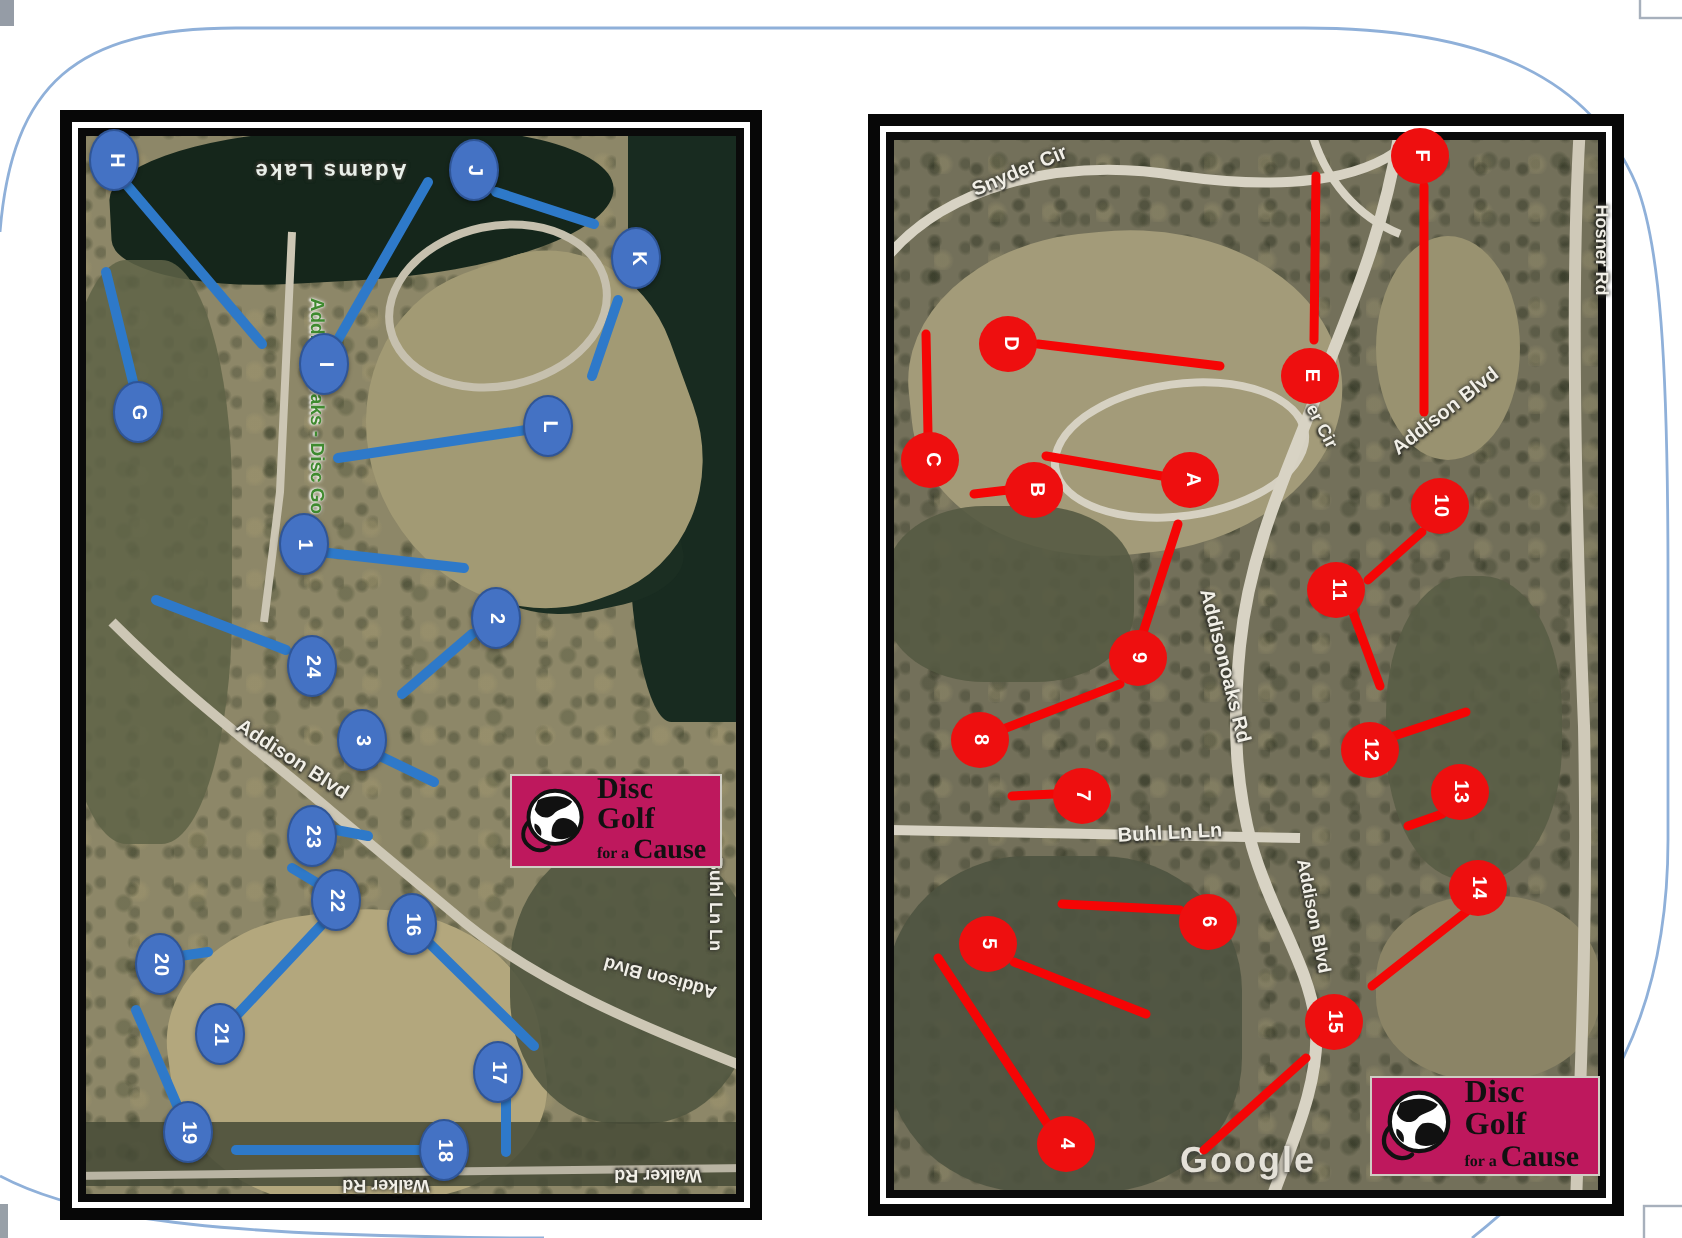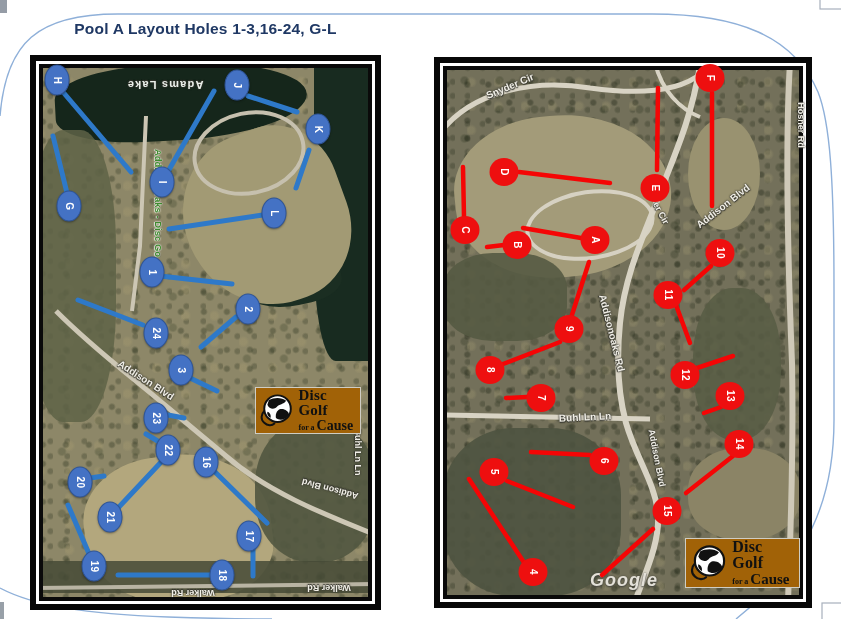--- a/index.html
+++ b/index.html
@@ -55,50 +55,49 @@
 
   .marker { position:absolute; display:flex; align-items:center; justify-content:center;
             transform:translate(-50%,-50%); }
   .marker.blue { width:23px; height:29px; border-radius:50%; border:1px solid #2f5597;
                  box-shadow:0 1px 2px rgba(0,0,0,.35); }
   .marker.red  { width:29px; height:28px; border-radius:50%; }
   .marker span { transform:rotate(90deg); color:#fff; font-weight:bold; font-size:10px;
                  letter-spacing:0.5px; line-height:1; }
 
   
-  .dg-logo { position:absolute; background:#a16207; border:1px solid #cfcdc4; z-index:9;
+  .dg-logo { position:absolute; background:#be185d; border:1px solid #cfcdc4; z-index:9;
              display:flex; align-items:center; gap:3px; padding:2px 4px 2px 2px; box-sizing:border-box; }
   #logo-a { left:255px; top:387px; width:106px; height:47px; }
   #logo-b { left:685px; top:538px; width:115px; height:50px; }
   .dg-text { display:flex; flex-direction:column; line-height:1; color:#111;
              font-family:"Liberation Serif", serif; font-weight:bold; }
   .dg-line1 { font-size:15px; letter-spacing:0.2px; }
   .dg-line2 { display:flex; align-items:baseline; gap:2px; margin-top:1px; }
   .dg-small { font-size:8px; }
   .dg-big   { font-size:14px; }
   #logo-b .dg-line1 { font-size:16px; } #logo-b .dg-big { font-size:15px; }
 
   .google-mark { position:absolute; left:590px; top:570px; z-index:6; font-size:18px; font-weight:bold;
-                 color:#e4e1d8; letter-spacing:1px; text-shadow:0 1px 2px rgba(60,60,55,.9), 0 0 2px rgba(60,60,55,.6);font-style:italic; }
+                 color:#e4e1d8; letter-spacing:1px; text-shadow:0 1px 2px rgba(60,60,55,.9), 0 0 2px rgba(60,60,55,.6); }
 </style>
 </head>
 <body>
 
 <div class="slide">
 
   <svg id="corner-decor" width="841" height="619" viewBox="0 0 841 619">
     <path d="M 0,116 C 6,42 38,14 118,14 L 652,14 C 738,14 794,36 818,92 C 830,122 834,180 834,290 L 834,420 C 834,500 808,562 736,619" fill="none" stroke="#8fb0d9" stroke-width="1.4"></path>
     <path d="M 0,588 C 34,606 86,614 168,617 C 210,618.5 244,619 272,619" fill="none" stroke="#8fb0d9" stroke-width="1.4"></path>
     <rect x="-4" y="-4" width="11" height="17" fill="#959ca6"></rect>
     <rect x="820" y="-8" width="30" height="17" fill="#ffffff" stroke="#a7b0bc" stroke-width="1.2"></rect>
     <rect x="822" y="603" width="30" height="17" fill="#ffffff" stroke="#a7b0bc" stroke-width="1.2"></rect>
     <rect x="-6" y="602" width="10" height="18" fill="#98a0a8"></rect>
   </svg>
 
-  <div class="panel-title" id="title-a">Pool A Layout Holes 1-3,16-24, G-L</div>
 
   <div class="map-frame" id="map-a">
     <div class="terrain">
       <div class="blob" style="left:19px;top:3px;width:252px;height:76px;background:#15261b;border-radius:45% 55% 60% 40%;transform:rotate(-3deg);"></div>
       <div class="blob" style="left:278px;top:0px;width:62px;height:300px;background:#182b20;border-radius:0 0 0 35%;"></div>
       <div class="blob" style="left:205px;top:190px;width:100px;height:55px;background:#1b2e22;border-radius:55% 45% 40% 60%;transform:rotate(-12deg);"></div>
       <div class="blob" style="left:149px;top:69px;width:162px;height:176px;background:#a29a74;border-radius:50% 40% 45% 55%;transform:rotate(-20deg);"></div>
       <div class="blob" style="left:-8px;top:69px;width:88px;height:292px;background:rgba(94,99,71,.85);border-radius:40%;"></div>
       <div class="blob" style="left:49px;top:394px;width:186px;height:148px;background:#b3a77d;border-radius:40% 50% 35% 50%;transform:rotate(-8deg);"></div>
       <div class="blob" style="left:219px;top:359px;width:122px;height:142px;background:rgba(81,86,64,.9);border-radius:45%;"></div>

